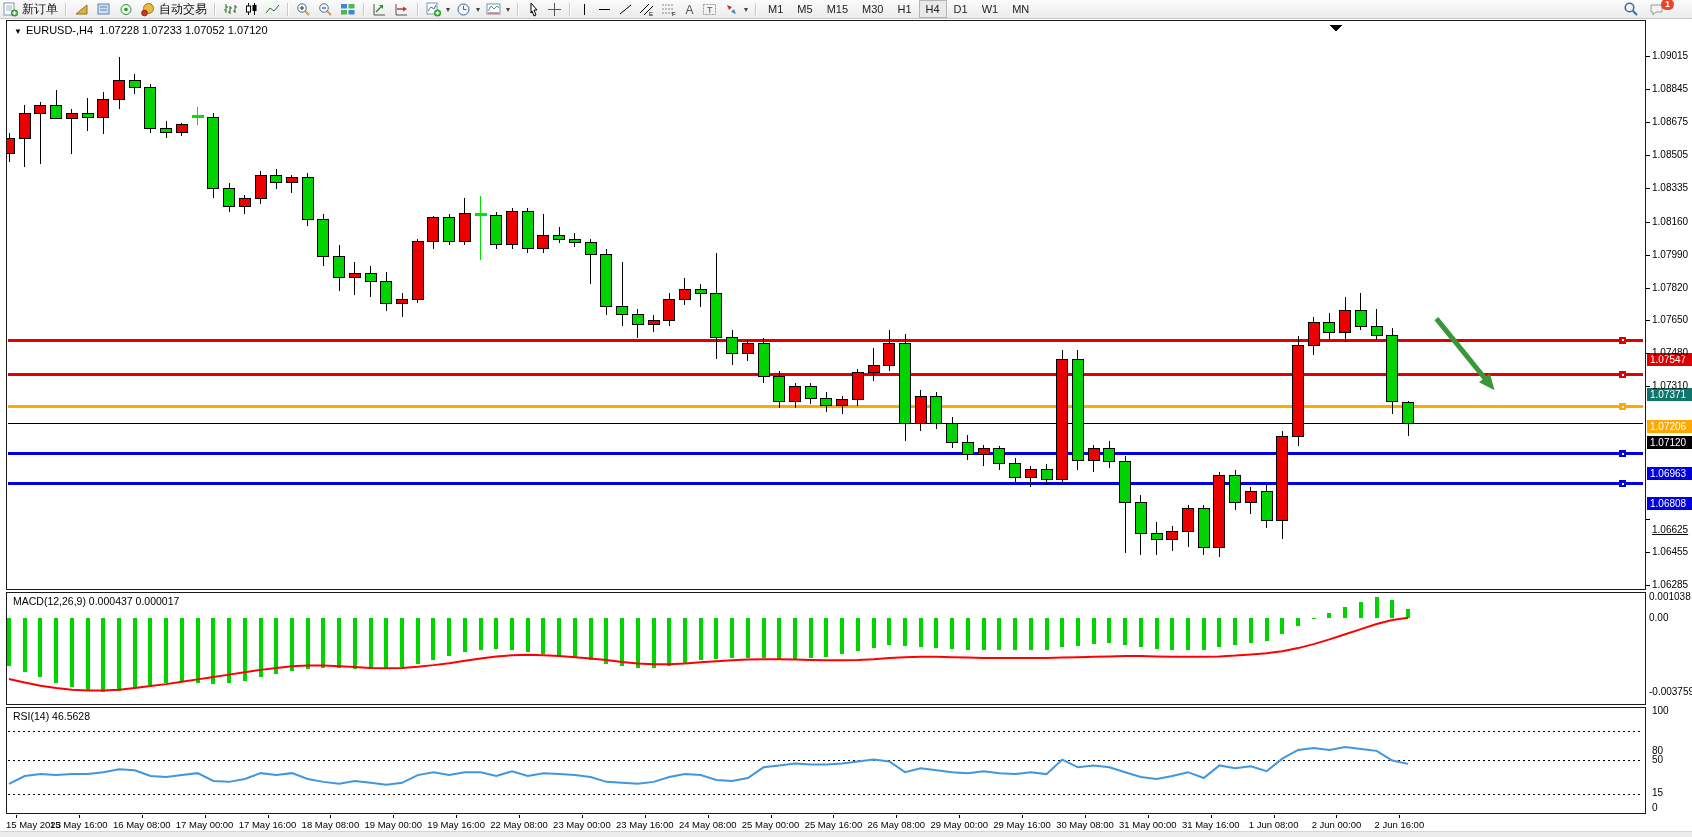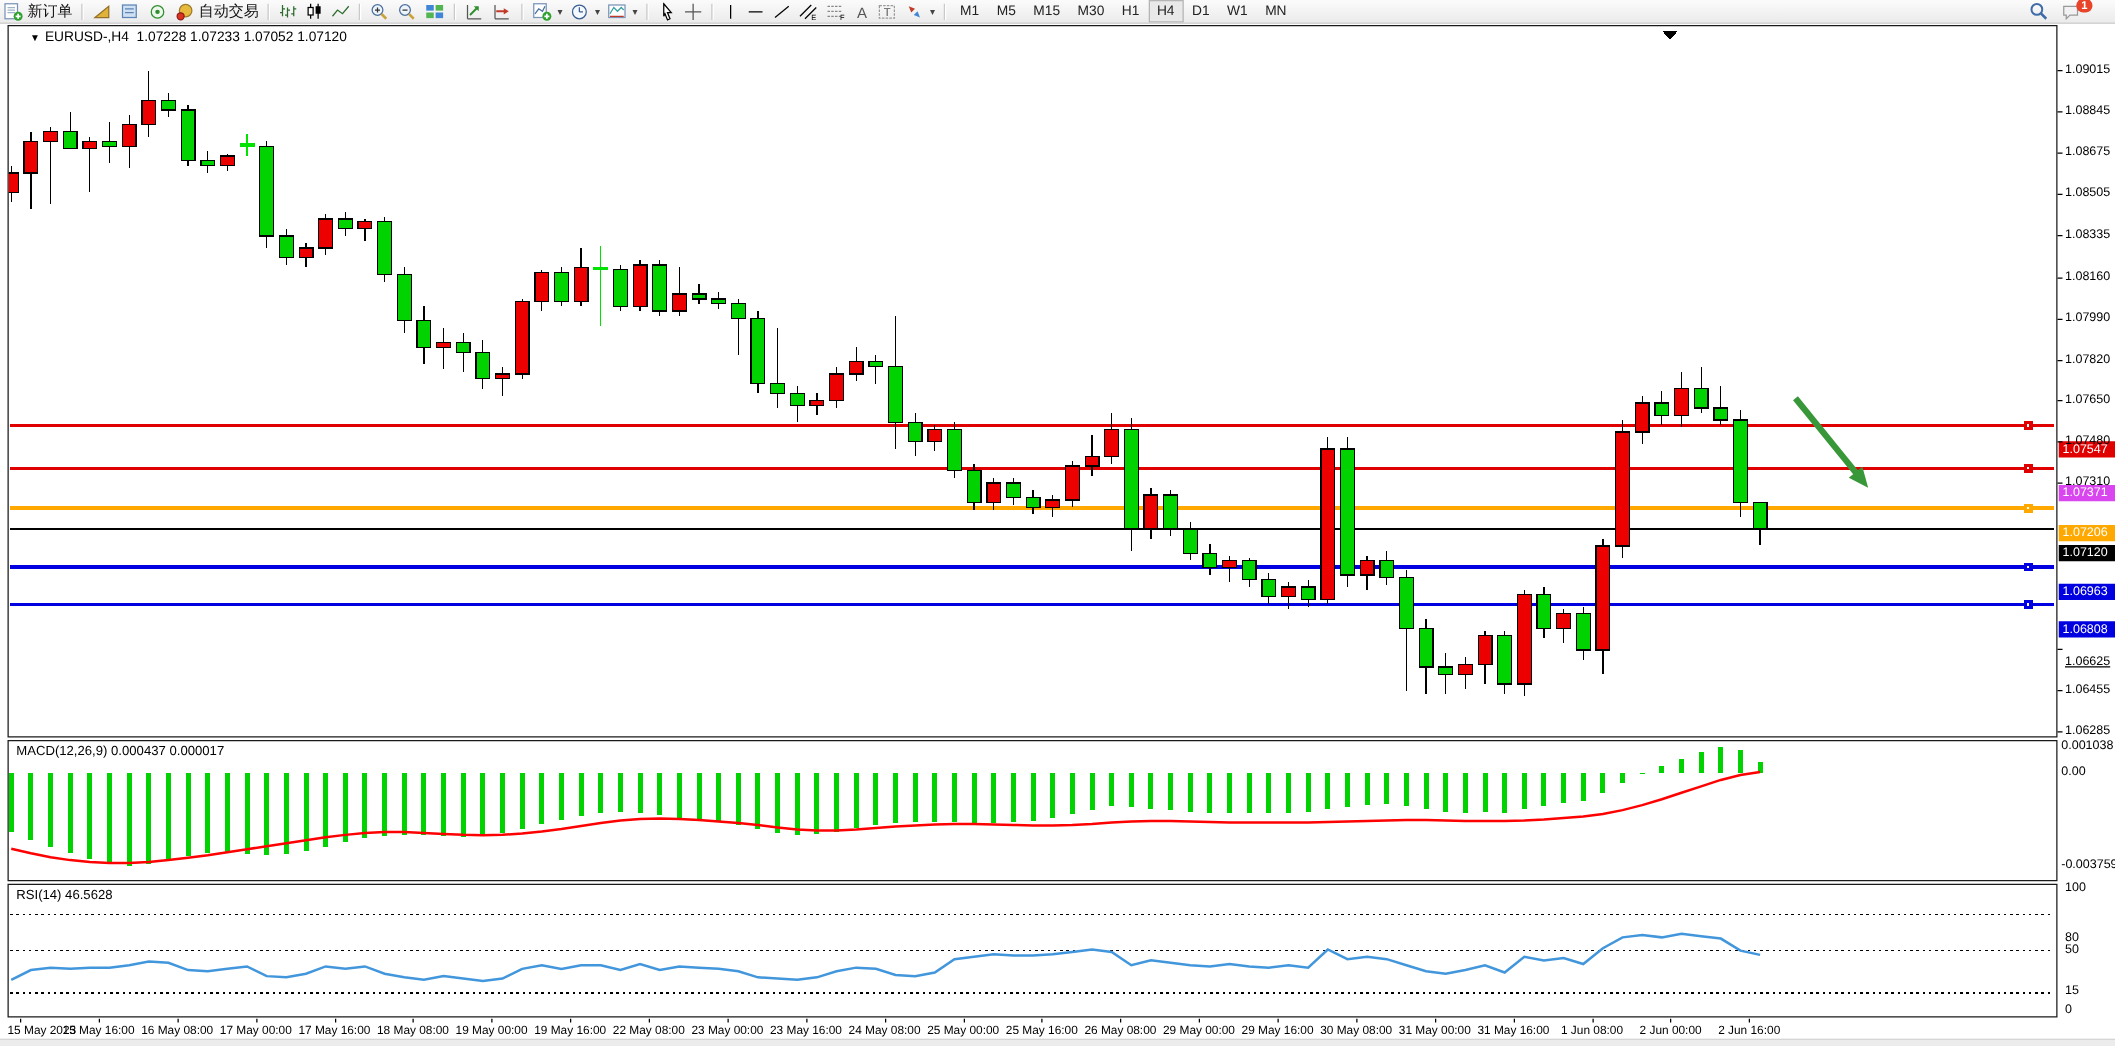--- a/index.html
+++ b/index.html
@@ -13,21 +13,21 @@
   .tf{padding:0 6px;height:16px;line-height:16px;font-size:11px;color:#222;border:1px solid transparent;}
   .tf.active{background:#e9e9e9;border:1px solid #b5b5b5;}
   .right-group{margin-left:auto;display:inline-flex;align-items:center;gap:4px;padding-right:8px;}
   .badge{position:relative;top:-5px;left:-7px;background:#e8442a;color:#fff;border-radius:8px;font-size:9px;line-height:11px;padding:0 4px;font-weight:bold;}
   
   .panel{position:absolute;left:6px;width:1640px;background:#fff;border:1px solid #1a1a1a;box-sizing:border-box;}
   #main-panel{top:20px;height:570px;}
   #macd-panel{top:592px;height:113px;}
   #rsi-panel{top:707px;height:107px;}
   .panel svg{position:absolute;left:0;top:0;shape-rendering:crispEdges;}
-  .chart-title{position:absolute;left:7px;top:3px;font-size:11px;color:#000;z-index:5;margin-left:10px;}
+  .chart-title{position:absolute;left:7px;top:3px;font-size:11px;color:#000;z-index:5;}
   .chart-title .exp{font-size:8px;margin-right:4px;}
   .ind-label{position:absolute;left:6px;top:2px;font-size:10.5px;color:#000;z-index:5;}
   
   #overlay{position:absolute;left:0;top:0;width:1692px;height:837px;pointer-events:none;z-index:10;}
   .ptick{position:absolute;left:1652px;font-size:10px;line-height:12px;color:#000;white-space:nowrap;}
   .tickmark{position:absolute;left:1646px;width:4px;height:1px;background:#000;}
   .chip{position:absolute;left:1647px;width:45px;height:13px;color:#fff;font-size:10px;line-height:13px;padding-left:3px;box-sizing:border-box;white-space:nowrap;margin-top:20px;}
   #time-axis{position:absolute;left:6px;top:815px;width:1640px;height:16px;font-size:9.5px;color:#000;}
   .tlabel{position:absolute;top:4px;white-space:nowrap;}
   .ttick{position:absolute;top:0;width:1px;height:3px;background:#000;}
@@ -606,21 +606,21 @@
     <div class="ttick" style="left: 1204.72px;"></div>
     <div class="tlabel" style="left: 1267.6px; transform: translateX(-50%);">1 Jun 08:00</div>
     <div class="ttick" style="left: 1267.6px;"></div>
     <div class="tlabel" style="left: 1330.48px; transform: translateX(-50%);">2 Jun 00:00</div>
     <div class="ttick" style="left: 1330.48px;"></div>
     <div class="tlabel" style="left: 1393.36px; transform: translateX(-50%);">2 Jun 16:00</div>
     <div class="ttick" style="left: 1393.36px;"></div>
   </div>
 <div id="overlay">
     <div class="chip" style="top: 333.454px; background: rgb(225, 0, 0);">1.07547</div>
-    <div class="chip" style="top: 367.558px; background: #d946ef;">1.07371</div>
+    <div class="chip" style="top: 367.558px; background: #0f766e;">1.07371</div>
     <div class="chip" style="top: 399.53px; background: rgb(255, 168, 0);">1.07206</div>
     <div class="chip" style="top: 416.194px; background: rgb(0, 0, 0);">1.07120</div>
     <div class="chip" style="top: 446.616px; background: rgb(0, 0, 224);">1.06963</div>
     <div class="chip" style="top: 476.65px; background: rgb(0, 0, 224);">1.06808</div>
     <div class="ptick" style="top: 50px;">1.09015</div>
     <div class="tickmark" style="top: 56px;"></div>
     <div class="ptick" style="top: 82.9409px;">1.08845</div>
     <div class="tickmark" style="top: 88.9409px;"></div>
     <div class="ptick" style="top: 115.882px;">1.08675</div>
     <div class="tickmark" style="top: 121.882px;"></div>

